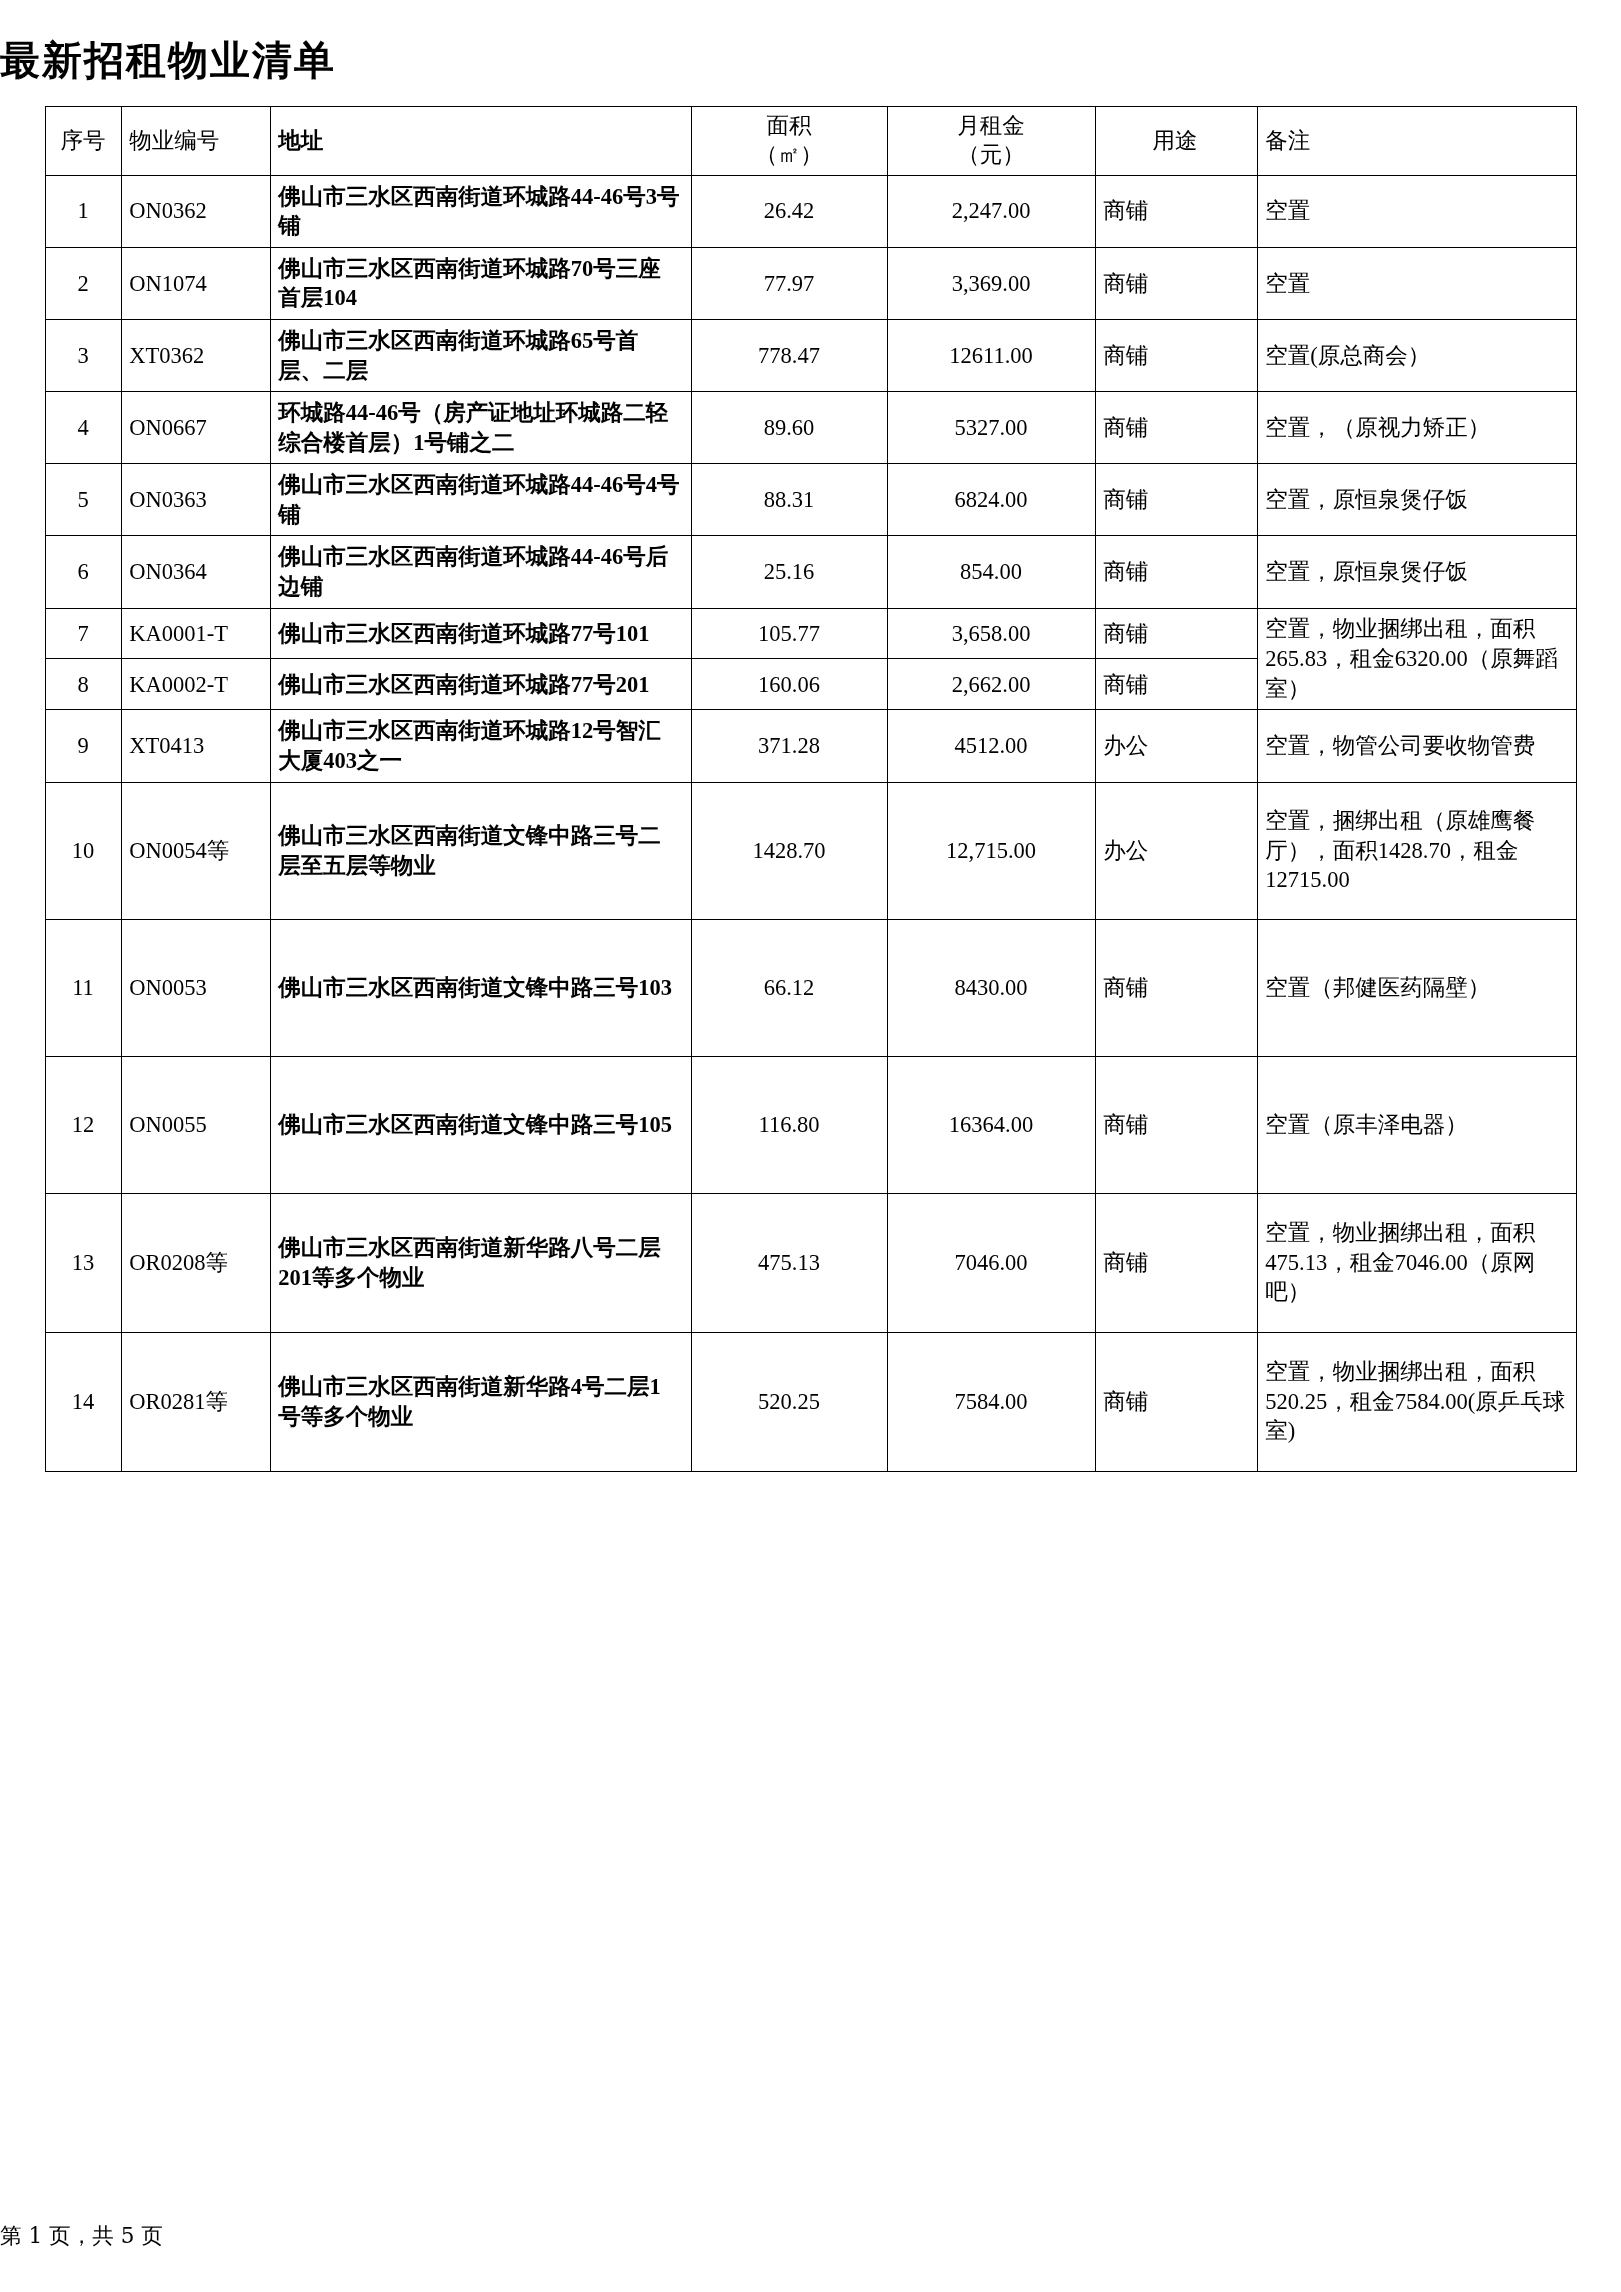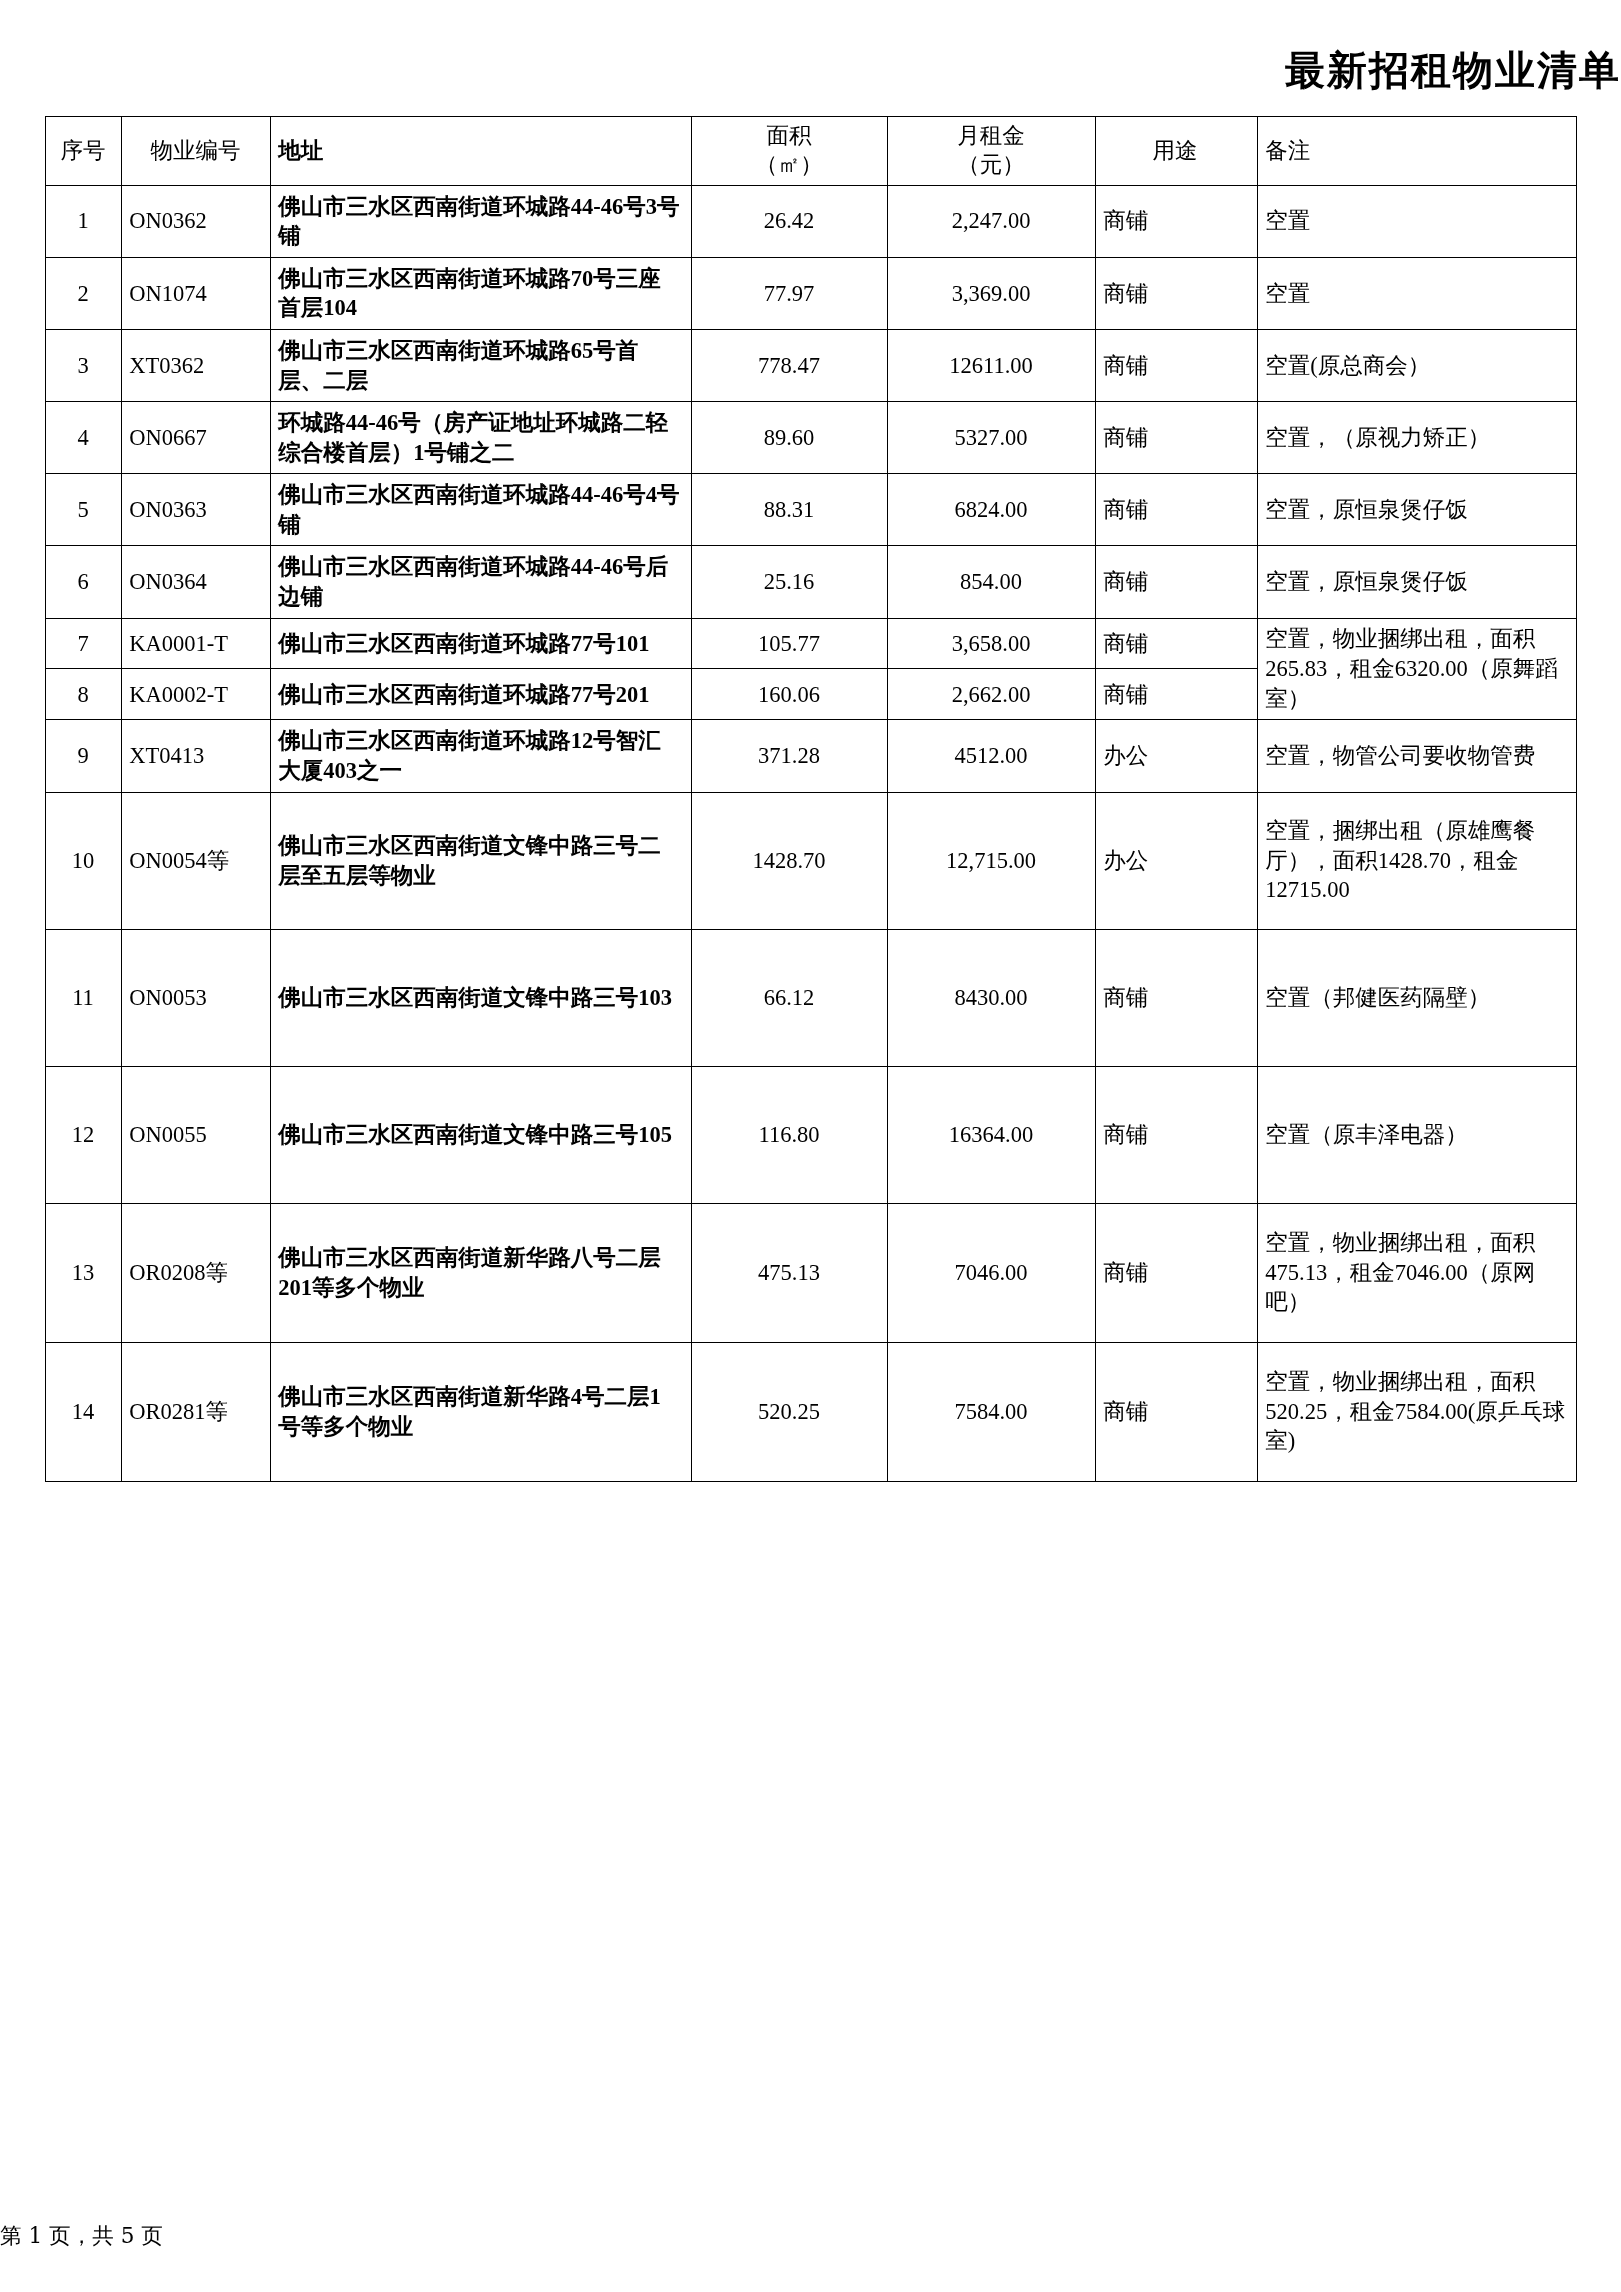--- a/index.html
+++ b/index.html
@@ -15,28 +15,27 @@
     position: relative;
   }
   .page {
     width: 1621px;
     height: 2293px;
     box-sizing: border-box;
     padding: 0;
     position: relative;
   }
   .doc-title {
-    text-align: right;
+    text-align: left;
     font-family: "DejaVu Serif", "Liberation Serif", serif;
     font-weight: bold;
     font-size: 40px;
     letter-spacing: 2px;
-    padding-top: 43px;
+    padding-top: 33px;
     padding-bottom: 17.6px;
-    margin-left: 32px;
   }
   table.listing {
     border-collapse: collapse;
     table-layout: fixed;
     margin: 0 auto;
     width: 1531px;
   }
   table.listing td, table.listing th {
     border: 1.5px solid #000000;
     vertical-align: middle;
@@ -91,21 +90,21 @@
       <col style="width:149px">
       <col style="width:421px">
       <col style="width:196px">
       <col style="width:208px">
       <col style="width:162px">
       <col style="width:319px">
     </colgroup>
     <thead>
       <tr>
         <td class="c-idx">序号</td>
-        <td class="c-code" style="text-align:center">物业编号</td>
+        <td class="c-code" style="">物业编号</td>
         <td class="c-addr" style="text-align:left">地址</td>
         <td class="c-area" style="text-align:center">
           <div class="hdr-two-line"><span>面积</span></div>
           <div class="hdr-two-line"><span>（㎡）</span></div>
         </td>
         <td class="c-rent">
           <div class="hdr-two-line"><span>月租金</span></div>
           <div class="hdr-two-line"><span>（元）</span></div>
         </td>
         <td class="c-use" style="text-align:center;padding-left:6px">用途</td>

